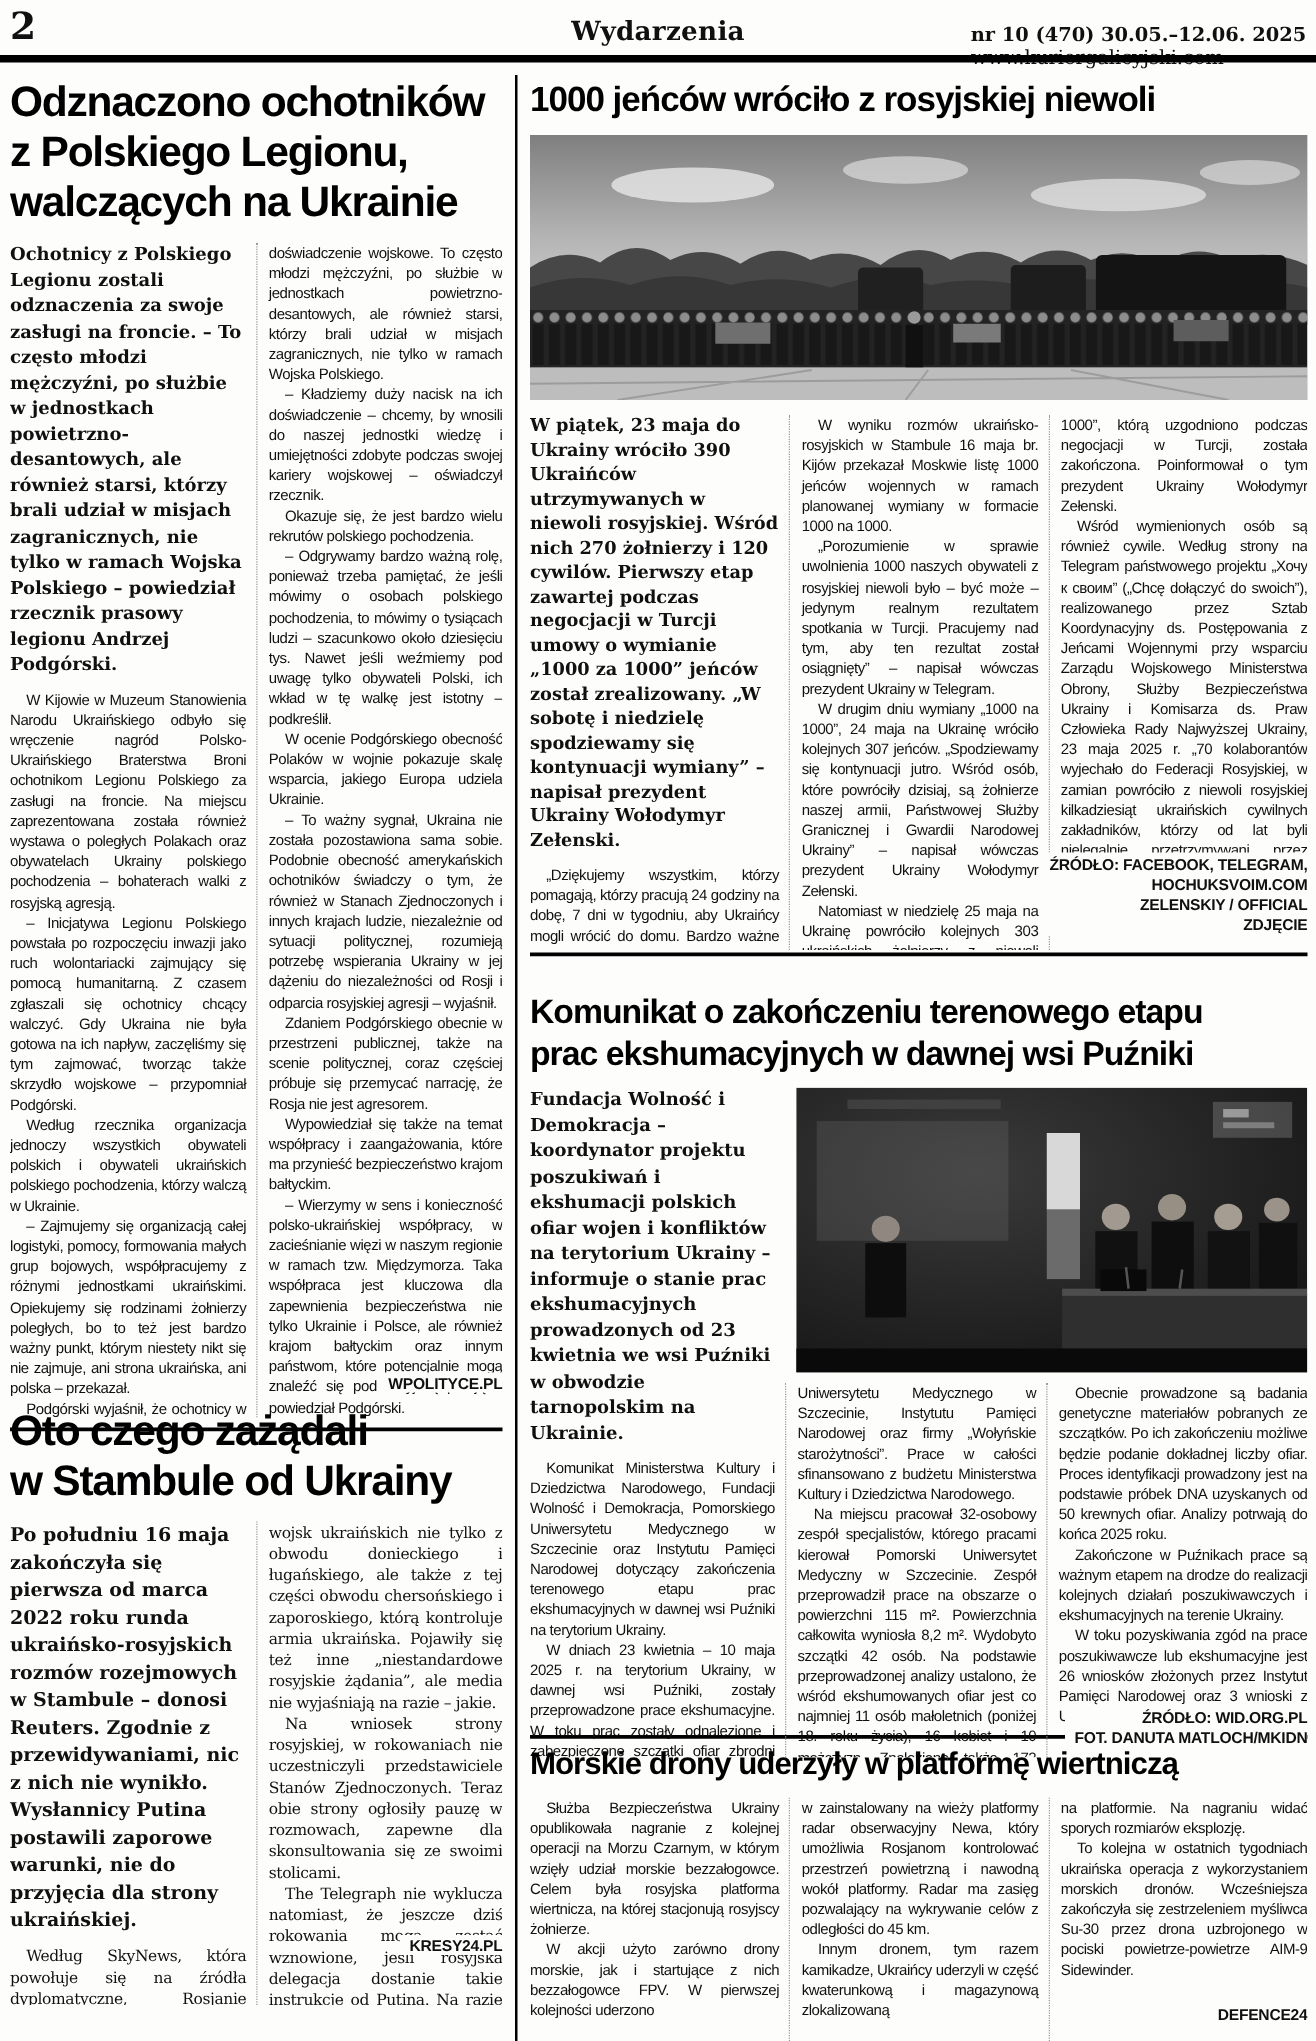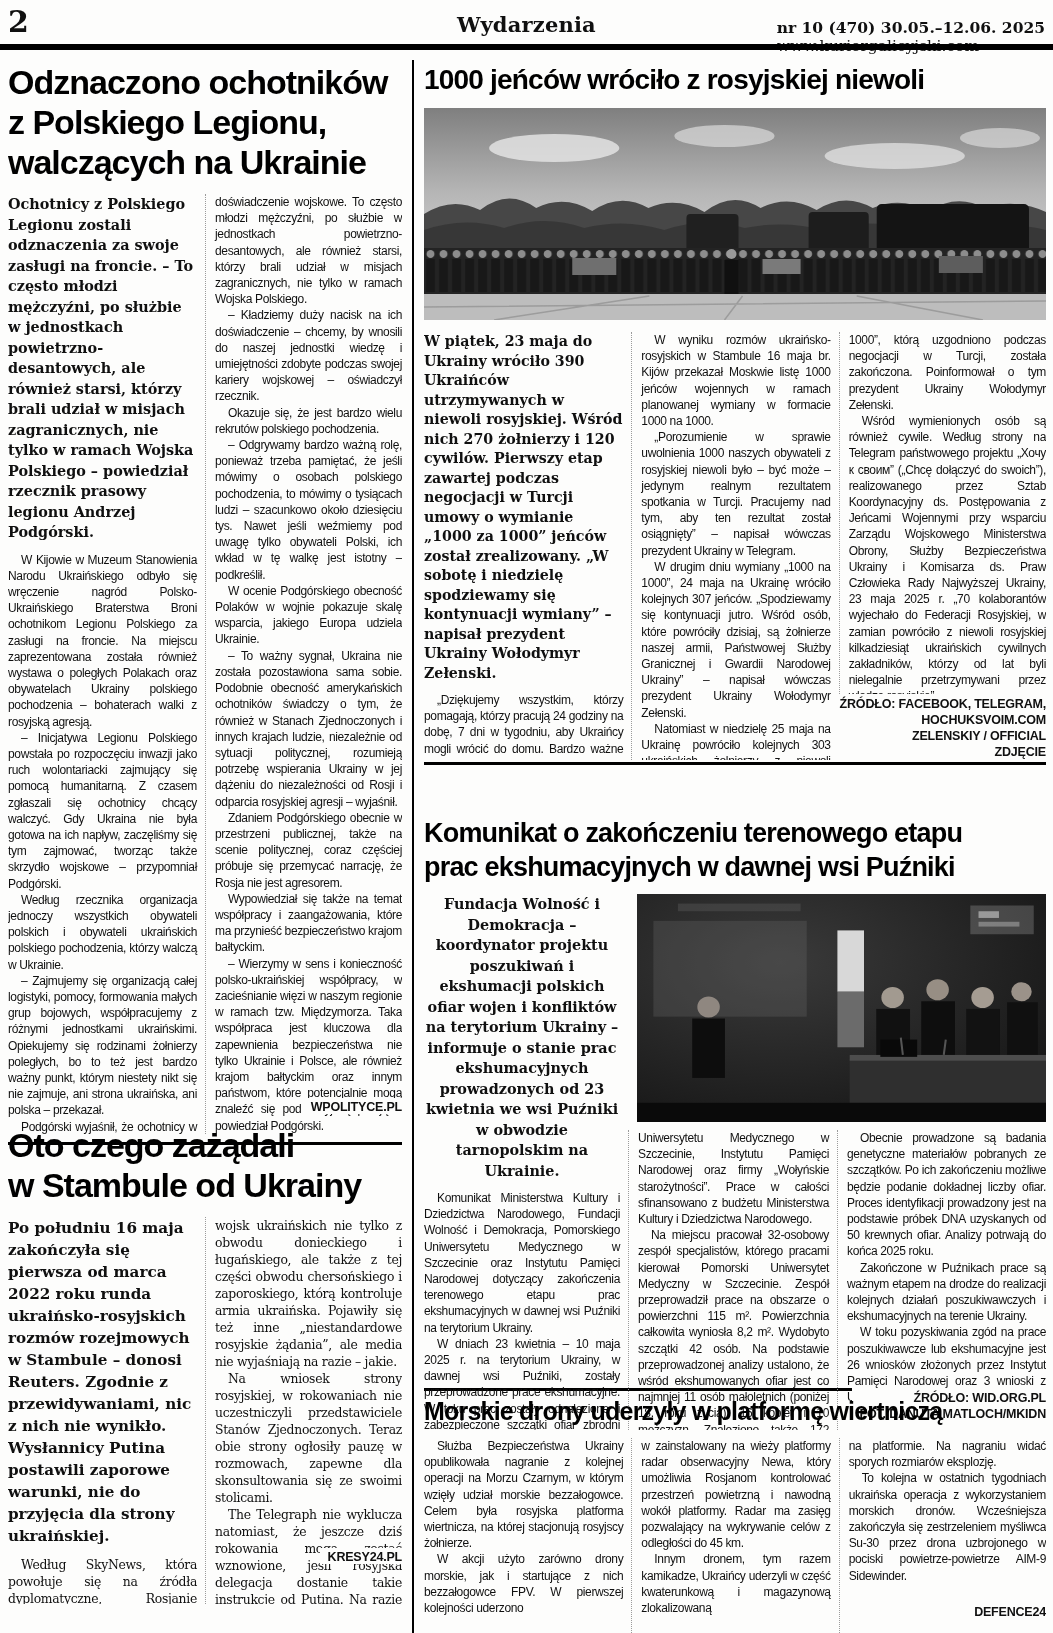--- a/index.html
+++ b/index.html
@@ -18,21 +18,21 @@
   .hdiv{position:absolute;background:#000;height:3px;}
   #div-left{left:8px;top:1142px;width:394px;}
   #div-right1{left:424px;top:762px;width:622px;}
   #div-right2{left:424px;top:1388px;width:622px;}
 
   
   .article{position:absolute;overflow:hidden;}
   #art-legion{left:8px;top:62px;width:394px;height:1078px;}
   #art-stambul{left:8px;top:1125px;width:394px;height:479px;}
   #art-jency{left:424px;top:60px;width:622px;height:700px;}
-  #art-puzniki{left:424px;top:816px;width:622px;height:614px;}
+  #art-puzniki{left:424px;top:792px;width:622px;height:614px;}
   #art-drony{left:424px;top:1396px;width:622px;height:237px;}
 
   .headline{margin:0;font-weight:bold;color:#000;white-space:pre-line;letter-spacing:-1px;}
   #art-legion .headline{font-size:34px;line-height:40px;}
   #art-stambul .headline{font-size:34px;line-height:40px;}
   #art-jency .headline{font-size:28px;line-height:40px;letter-spacing:-.8px;}
   #art-puzniki .headline{font-size:27px;line-height:34px;letter-spacing:-.8px;}
   #art-drony .headline{font-size:25px;line-height:30px;letter-spacing:-.8px;}
 
   .cols{display:grid;overflow:hidden;margin-top:12px;}
@@ -47,28 +47,28 @@
   #art-drony .cols{height:197px;}
 
   
   .body p{margin:0;text-align:justify;font-size:12px;line-height:16.2px;letter-spacing:-.35px;text-indent:13px;}
   .serifbody p{font-family:"DejaVu Serif",serif;font-size:12.4px;line-height:17px;letter-spacing:-.3px;}
   .noind > p:first-child{text-indent:0;}
 
   .lead{font-family:"DejaVu Serif",serif;font-weight:bold;margin:0 0 9px 0;text-align:left;}
   .lead-legion{font-size:14.4px;line-height:20.5px;}
   .lead-pows{font-size:14.2px;line-height:19.5px;}
-  .lead-puzniki{font-size:14.4px;line-height:20.5px;text-align:center;}
+  .lead-puzniki{font-size:14.4px;line-height:20.5px;}
   .lead-stambul{font-size:15.2px;line-height:22px;}
 
   .source{position:absolute;right:0;font-weight:bold;font-size:12.5px;letter-spacing:-.2px;
           text-align:right;white-space:pre-line;background:#fdfdfc;padding:2px 0 0 8px;}
   #src-legion{bottom:26px;}
   #src-stambul{bottom:40px;}
-  #src-jency{bottom:0;line-height:16px;}
+  #src-jency{bottom:12px;line-height:16px;}
   #src-puzniki{bottom:8px;line-height:16px;}
   #src-drony{bottom:14px;}
 
   
   .photo{display:block;width:100%;background:#888;}
   #photo-pows{height:212px;margin:8px 0 8px 0;}
   
   .pz-content{display:grid;grid-template-columns:204px 1fr 1fr;grid-template-rows:236px 1fr;
               margin-top:10px;height:536px;overflow:hidden;}
   .pz-c1{grid-column:1;grid-row:1 / span 2;padding-right:8px;overflow:hidden;}

